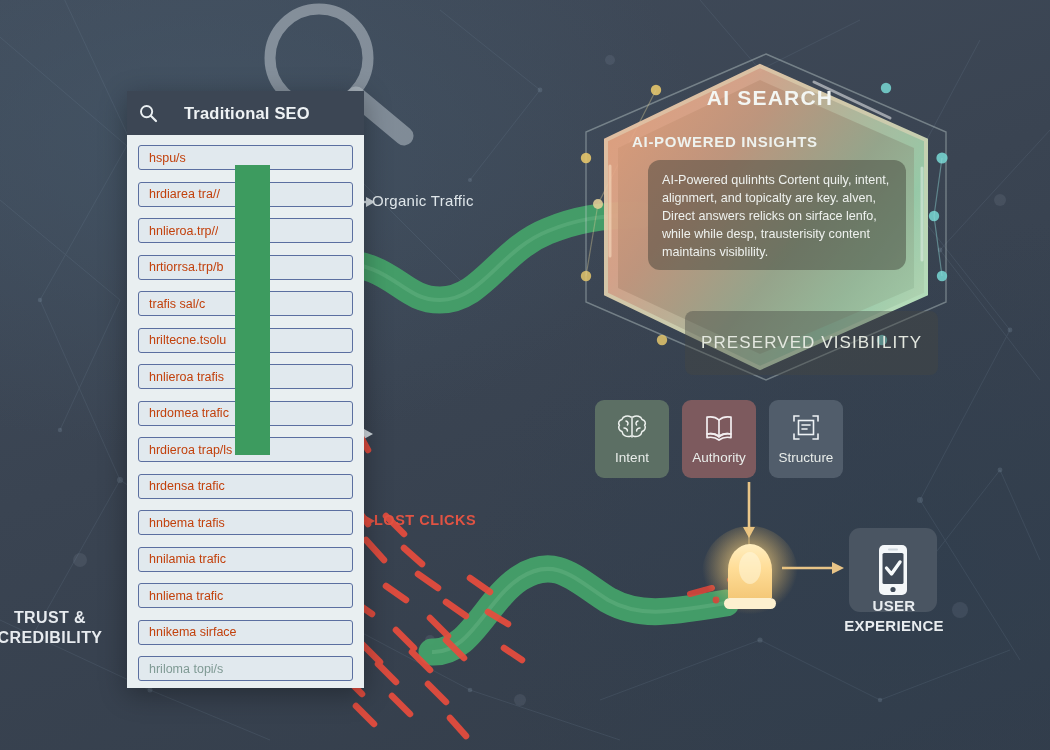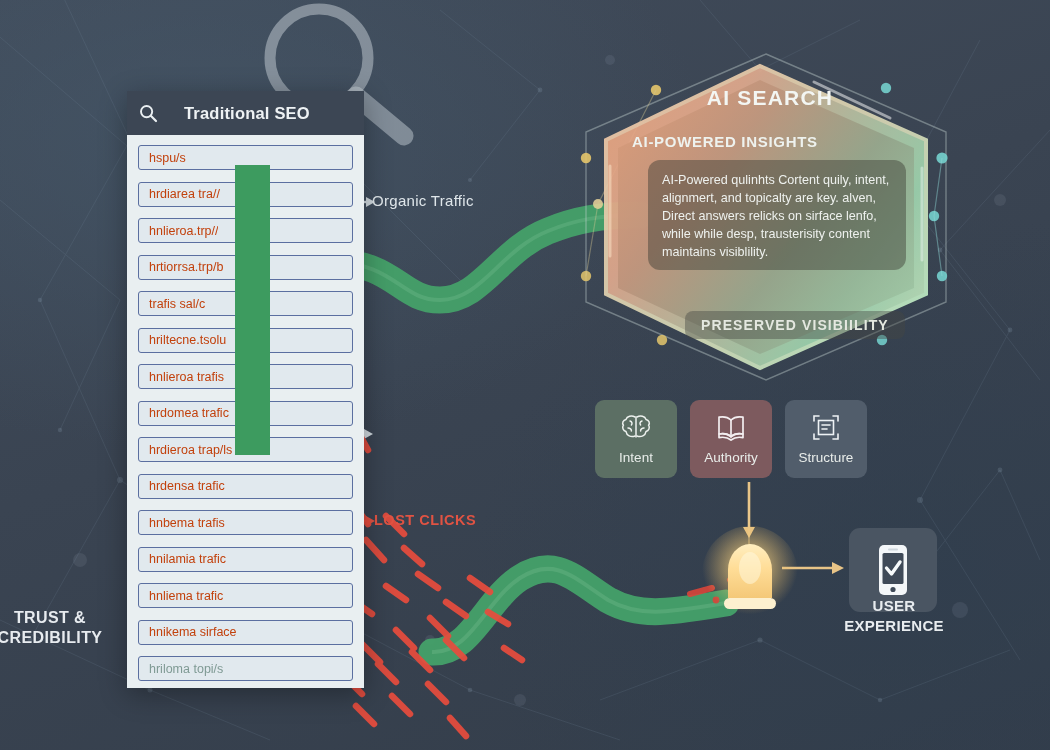--- a/index.html
+++ b/index.html
@@ -89,28 +89,28 @@
     width:258px; height:110px;
     background:rgba(62,60,52,0.46);
     border-radius:12px;
     padding:12px 14px; box-sizing:border-box;
     color:#eef1ee; font-size:12.6px; line-height:1.42;margin-left:20px;
   }
   .hex-badge {
     position:absolute; left:115px; top:263px;
     background:rgba(70,72,66,0.42);
     border-radius:8px;
-    padding:6px 16px;
-    color:#e4e8e0; font-size:14px; letter-spacing:1.1px; font-weight:700;
+    padding:22px 16px;
+    color:#e4e8e0; font-size:17px; letter-spacing:1.1px; font-weight:400;
   }
 
   
   .pillars { position:absolute; left:595px; top:400px; display:flex; gap:13px; }
   .pillar {
-    width:82px; height:78px; border-radius:9px;
+    width:74px; height:78px; border-radius:9px;
     display:flex; flex-direction:column;
     align-items:center; justify-content:center; gap:7px;
   }
   .pillar-label { color:#e9edea; font-size:13.5px; }
   .pillar svg { display:block; }
 
   
   .lamp-wrap { position:absolute; left:700px; top:520px; width:100px; height:140px; }
   .lamp-label {
     position:absolute; left:-20px; top:608px; width:140px;

